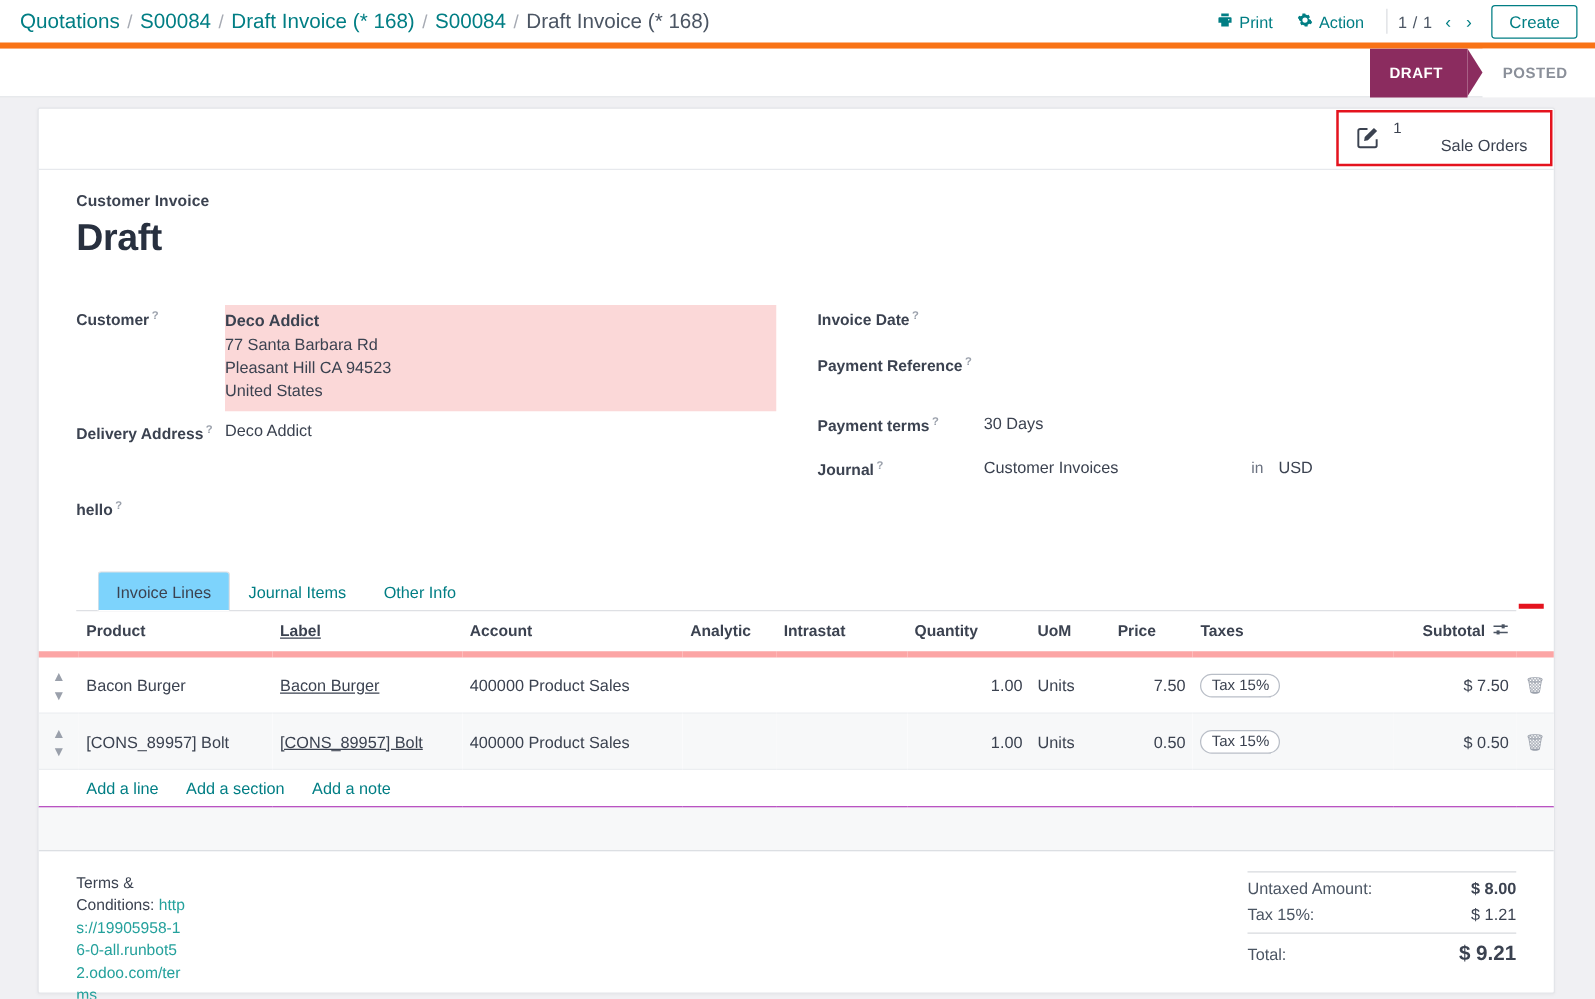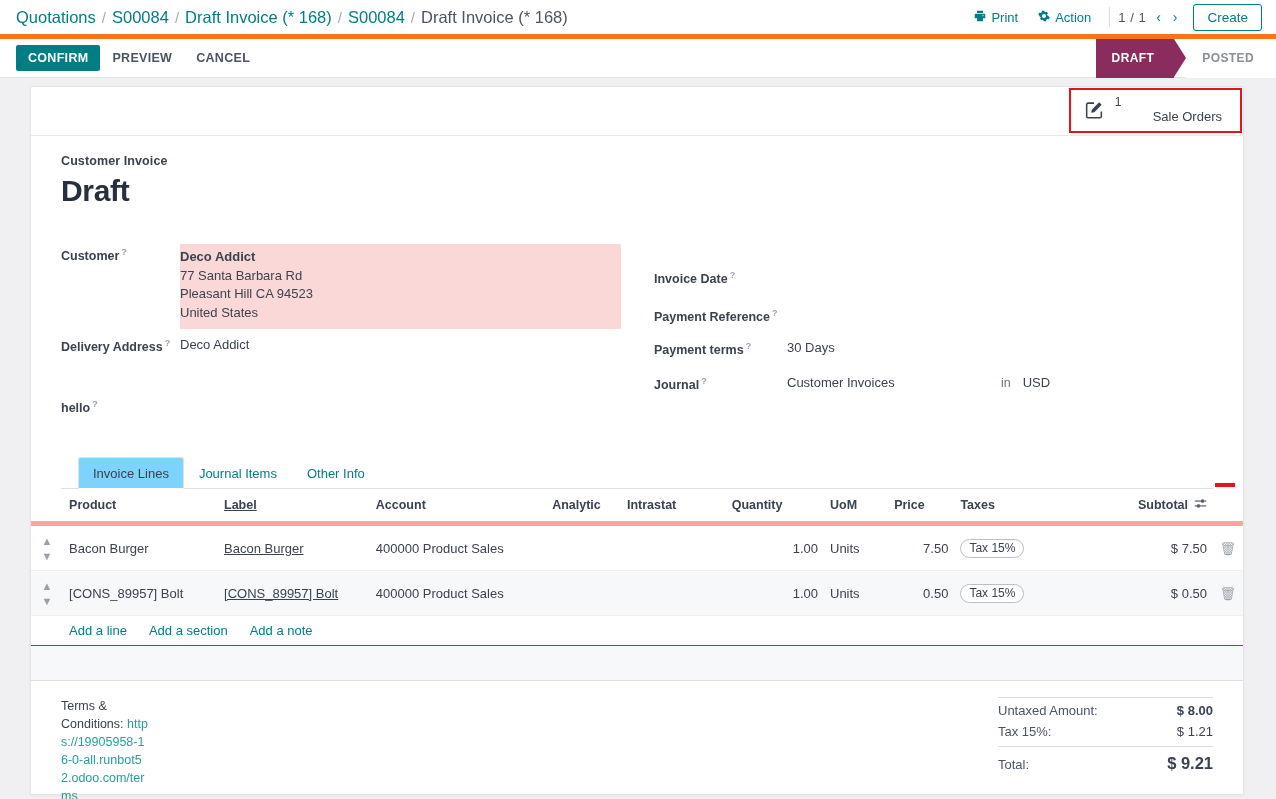--- a/index.html
+++ b/index.html
@@ -132,21 +132,21 @@
   .sb-text { display: flex; flex-direction: column; line-height: 1.15; }
   .sb-count { font-size: 12px; color: #3b4250; font-weight: normal; }
   .sb-label { font-size: 13px; color: #3b4250; margin-left: 38px; }
 
   .sheet-body { padding: 18px 30px 0 30px; }
 
   .doc-type { font-size: 12.5px; font-weight: bold; color: #3b4250; letter-spacing: .1px; }
   .doc-title { font-size: 30px; font-weight: bold; color: #28303f; margin-top: 6px; letter-spacing: -.3px; }
 
   
-  .groups { display: flex; margin-top: 36px; align-items: center; }
+  .groups { display: flex; margin-top: 36px; }
   .col-left { width: 593px; }
   .col-right { flex: 1; }
   .fld-row { display: flex; margin-bottom: 2px; }
   .fld-label {
     font-size: 12.5px; font-weight: bold; color: #3b4250;
     padding-top: 3px; white-space: nowrap;
   }
   .col-left .fld-label { width: 119px; }
   .col-right .fld-label { width: 133px; }
   .help-mark { color: #9aa0ab; font-size: 9px; vertical-align: super; margin-left: 2px; }
@@ -297,25 +297,20 @@
     <div class="pager">
       <span class="pager-value">1 / 1</span>
       <span class="pager-arrow">‹</span>
       <span class="pager-arrow">›</span>
     </div>
     <button class="create-btn">Create</button>
   </div>
 </div>
 
 <div class="statusbar-row">
-  <div class="sb-buttons">
-    <button class="btn-primary">CONFIRM</button>
-    <button class="btn-link-tb">PREVIEW</button>
-    <button class="btn-link-tb">CANCEL</button>
-  </div>
   <div class="statusbar">
     <div class="status-item active">DRAFT</div>
     <div class="status-item last">POSTED</div>
   </div>
 </div>
 
 <div class="sheet-wrap">
   <div class="sheet">
 
     <div class="edge-marker"></div>
@@ -377,21 +372,21 @@
             <div class="fld-value"></div>
           </div>
 
           <div class="fld-row" style="margin-top:18px">
             <div class="fld-label">
               <span>Payment Reference</span><span class="help-mark">?</span>
             </div>
             <div class="fld-value"></div>
           </div>
 
-          <div class="fld-row" style="margin-top:14px">
+          <div class="fld-row" style="margin-top:29px">
             <div class="fld-label">
               <span>Payment terms</span><span class="help-mark">?</span>
             </div>
             <div class="fld-value">30 Days</div>
           </div>
 
           <div class="fld-row" style="margin-top:16px">
             <div class="fld-label">
               <span>Journal</span><span class="help-mark">?</span>
             </div>

